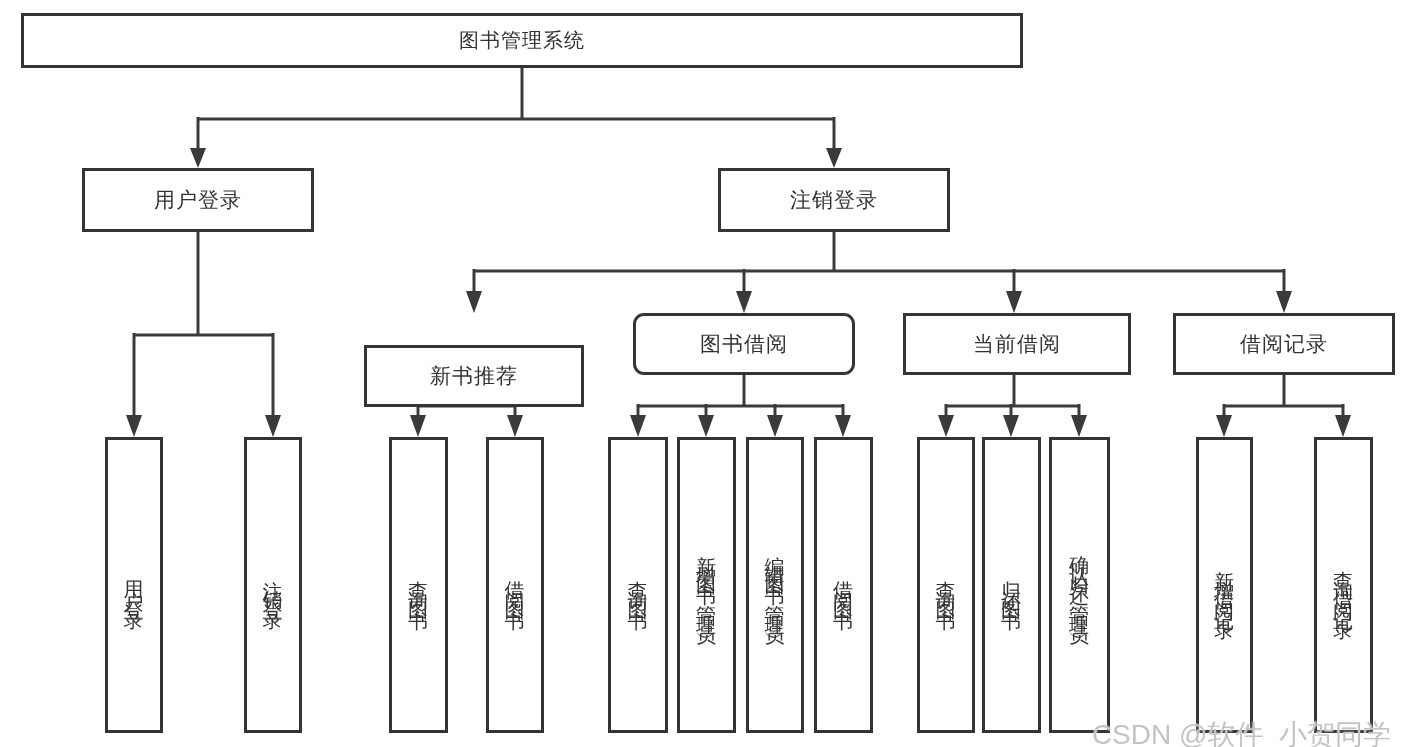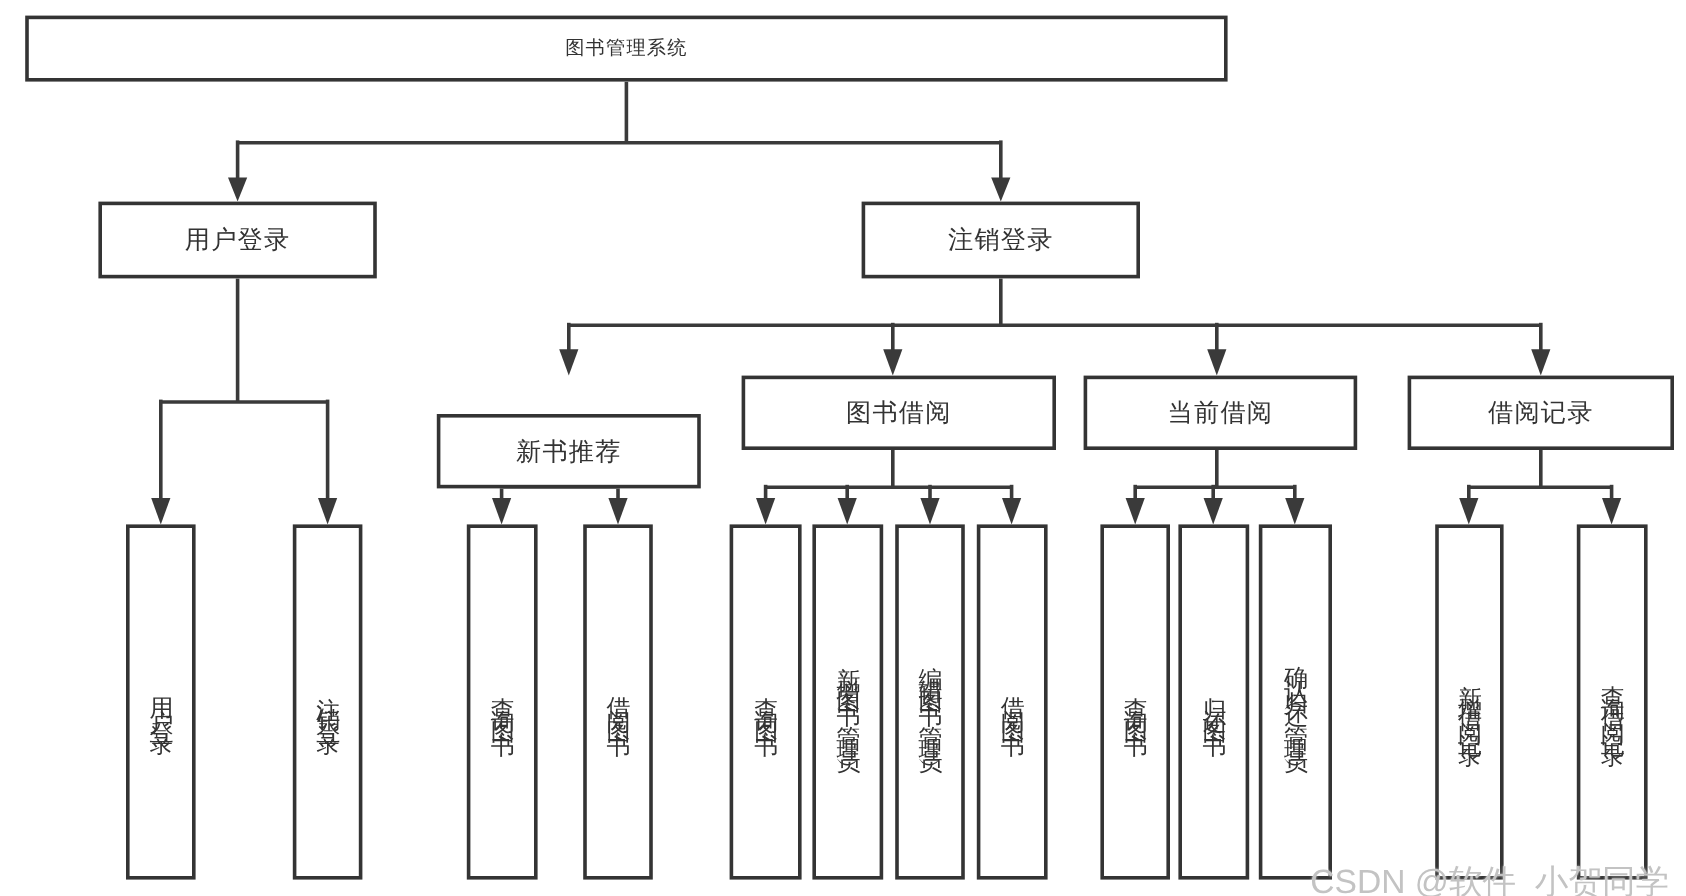--- a/index.html
+++ b/index.html
@@ -27,21 +27,21 @@
     box-sizing: border-box;
     background: #ffffff;
     border: 3px solid #343434;
     display: flex;
     align-items: center;
     justify-content: center;
     color: #333333;
     text-align: center;
     z-index: 2;
   }
-  .node.root span { font-size: 16px; letter-spacing: 1px; }
+  .node.root span { font-size: 20px; letter-spacing: 1px; }
   .node.l2 span, .node.l3 span { font-size: 21px; letter-spacing: 1px; }
   .node.leaf span {
     writing-mode: vertical-rl;
     text-orientation: mixed;
     font-size: 20px;
     letter-spacing: 10px;
     line-height: 1;
   }
   .watermark {
     position: absolute;
@@ -129,21 +129,21 @@
   <div class="node l2" style="left:82px; top:168px; width:232px; height:64px;">
     <span>用户登录</span>
   </div>
   <div class="node l2" style="left:718px; top:168px; width:232px; height:64px;">
     <span>注销登录</span>
   </div>
 
   <div class="node l3" style="left:364px; top:313px; width:220px; height:62px;margin-top:32px;">
     <span>新书推荐</span>
   </div>
-  <div class="node l3" style="left:618px; top:313px; width:262px; height:62px;">
+  <div class="node l3" style="left:633px; top:313px; width:222px; height:62px;border-radius:11px;">
     <span>图书借阅</span>
   </div>
   <div class="node l3" style="left:903px; top:313px; width:228px; height:62px;">
     <span>当前借阅</span>
   </div>
   <div class="node l3" style="left:1173px; top:313px; width:222px; height:62px;text-align:center;">
     <span>借阅记录</span>
   </div>
 
   <div class="node leaf" style="left:105px; top:437px; width:58px; height:296px;">

